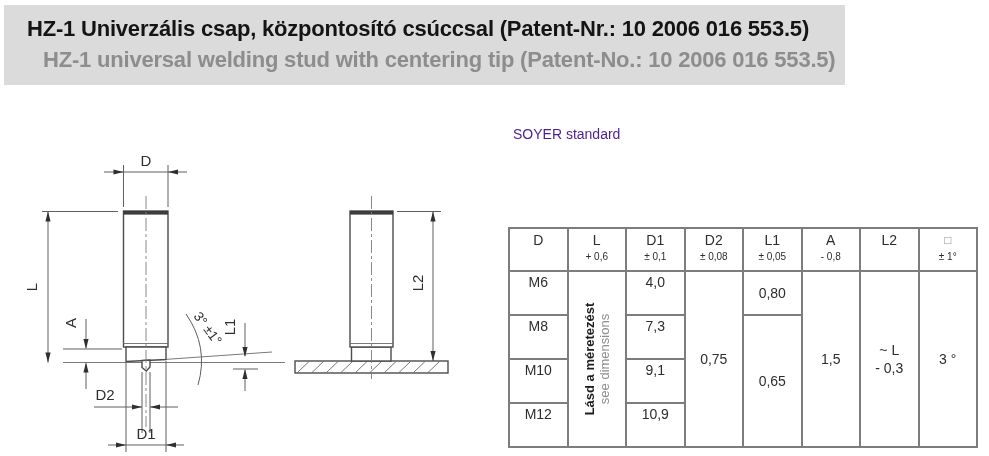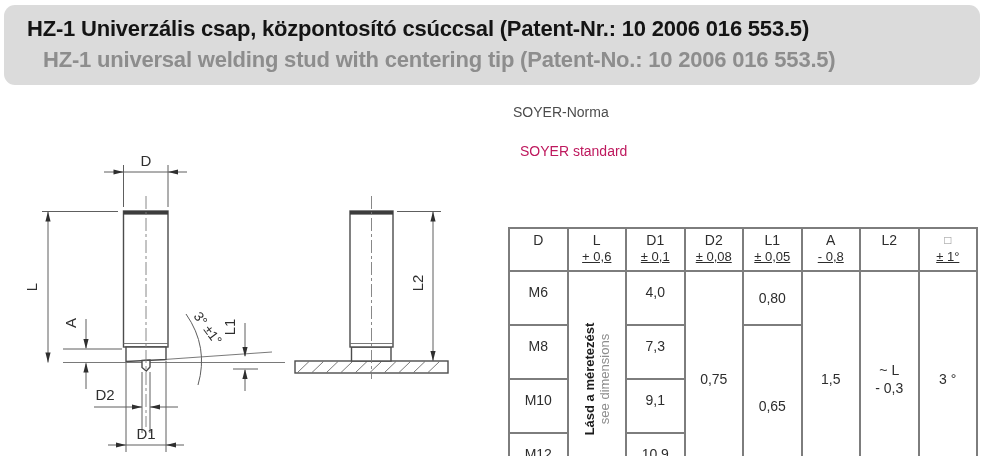--- a/index.html
+++ b/index.html
@@ -5,63 +5,62 @@
   html, body {
     margin: 0; padding: 0;
     width: 989px; height: 456px;
     background: #ffffff;
     font-family: "Liberation Sans", sans-serif;
     position: relative;
     overflow: hidden;
   }
   .header-bar {
     position: absolute; left: 4px; top: 5px;
-    width: 976px; height: 80px;
+    width: 841px; height: 80px;
     background: #dbdbdb;
     box-sizing: border-box;
     padding: 8px 0 0 23px;
-    border-radius: 11px;
   }
   .header-bar .t1 {
     font-size: 22px; font-weight: 700; color: #141414;
     line-height: 31px; letter-spacing: -0.2px; white-space: nowrap;
   }
   .header-bar .t2 {
     font-size: 22px; font-weight: 700; color: #8d8d8d;
     line-height: 31px; letter-spacing: -0.2px; white-space: nowrap; margin-left: 16px;
   }
   .product-info {
     position: absolute; left: 513px; top: 104px;
     font-size: 14px; line-height: 17px; white-space: nowrap;
   }
   .pi-title-hu { font-weight: 700; color: #141414; }
   .pi-norm-hu  { color: #4c4c4c; }
   .pi-spacer   { height: 22px; }
   .pi-title-en { font-weight: 700; color: #8d8d8d; }
-  .pi-norm-en  { color: #be185d; margin-left: 7px; }
+  .pi-norm-en  { color: #4c1d95; }
 
   table.dim-table {
     position: absolute; left: 508px; top: 227px;
     width: 470px;
     border-collapse: collapse; table-layout: fixed;
     font-size: 14px; color: #2d2d2d;
   }
   .dim-table th, .dim-table td {
     border: 2px solid #7d7d7d;
     text-align: center;
     padding: 0;
     background: #ffffff;
     font-weight: 400;
   }
   .dim-table th { height: 38px; vertical-align: top; padding-top: 3px; }
   .dim-table tr.data-row td { height: 40px; }
   .hdr-label { font-size: 14px; line-height: 17px; }
-  .hdr-tol   { font-size: 13px; line-height: 16px; text-decoration: underline; }
+  .hdr-tol   { font-size: 10px; line-height: 16px; }
   .hdr-square { color: #8f8f8f; font-size: 12px; }
-  td.top-align { vertical-align: top; padding-top: 12px; }
+  td.top-align { vertical-align: top; padding-top: 2px; }
   td.mid { vertical-align: middle; }
   td.rot-cell { position: relative; }
   .rot-inner {
     position: absolute; left: 50%; top: 50%;
     transform: translate(-50%,-50%) rotate(-90deg);
     white-space: nowrap; font-size: 13px; line-height: 15px;
     text-align: center;
   }
   .rot-hu { font-weight: 700; color: #1c1c1c; }
   .rot-en { color: #8d8d8d; }
@@ -189,21 +188,20 @@
   <g>
     <line x1="397" y1="116.5" x2="441" y2="116.5" class="dim"></line>
     <line x1="433" y1="116.5" x2="433" y2="266" class="dim"></line>
     <polygon class="arr" points="433,116.5 430.4,126.5 435.6,126.5"></polygon>
     <polygon class="arr" points="433,266 430.4,256 435.6,256"></polygon>
     <text transform="translate(423,188) rotate(-90)" text-anchor="middle" class="dlab">L2</text>
   </g>
 </svg>
 
 <div class="product-info">
-  <div class="pi-norm-hu">SOYER-Norma</div>
   <div class="pi-spacer"></div>
   <div class="pi-norm-en">SOYER standard</div>
 </div>
 
 <table class="dim-table">
   <tbody>
       <tr>
     <th>
       <div class="hdr-label">D</div>
       <div class="hdr-tol"></div>

